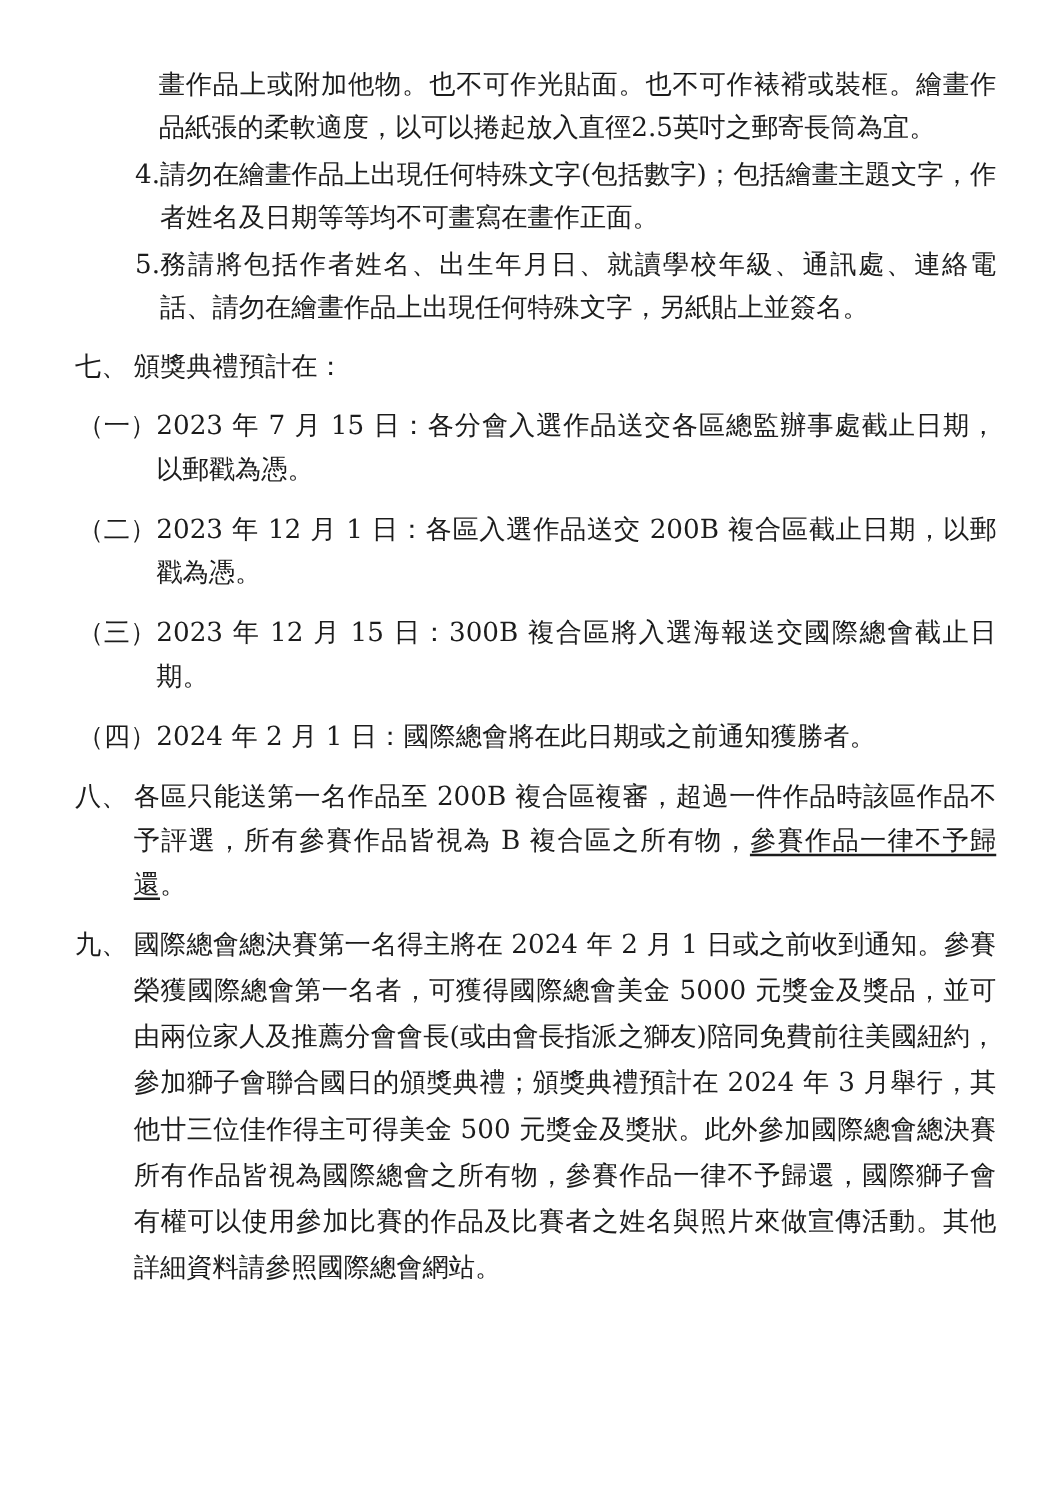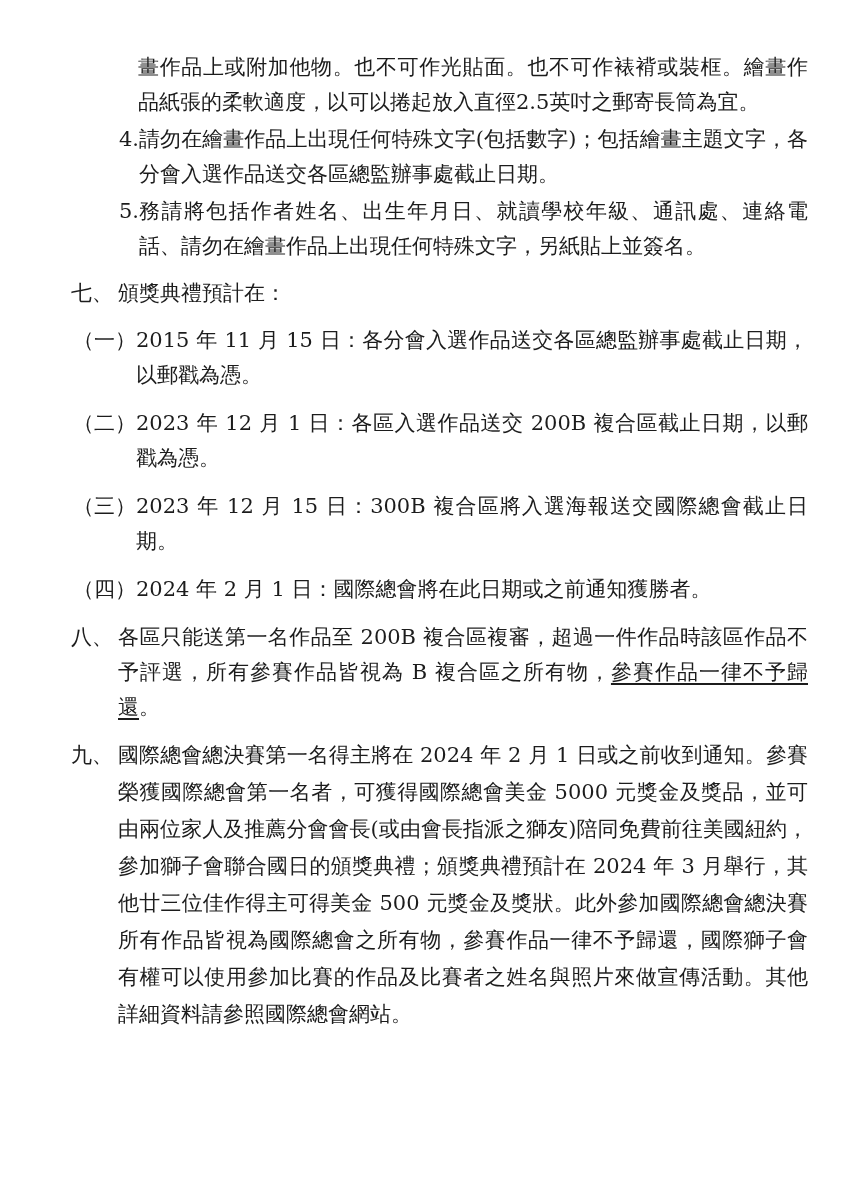--- a/index.html
+++ b/index.html
@@ -13,21 +13,21 @@
     height: 1200px;
     margin: 0 auto;
     background: #ffffff;
     font-family: "DejaVu Serif", "Liberation Serif", serif;
     color: #1c1c1c;
     overflow: hidden;
   }
   .content {
     position: absolute;
     top: 50px;
-    left: 71px;
+    left: 60px;
     width: 737px;
     font-size: 21px;
     line-height: 35px;
   }
   
   .numbered-list { margin-bottom: 6px; }
   .n-item {
     display: flex;
     margin-bottom: 2px;
   }
@@ -78,41 +78,41 @@
 
       <div class="n-item">
         <div class="n-spacer"></div>
         <div class="n-marker"></div>
         <div class="n-text">畫作品上或附加他物。也不可作光貼面。也不可作裱褙或裝框。繪畫作品紙張的柔軟適度，以可以捲起放入直徑2.5英吋之郵寄長筒為宜。</div>
       </div>
 
       <div class="n-item">
         <div class="n-spacer"></div>
         <div class="n-marker">4.</div>
-        <div class="n-text">請勿在繪畫作品上出現任何特殊文字(包括數字)；包括繪畫主題文字，各分會入選作品送交各區總監辦事處截止日期。</div>
+        <div class="n-text">請勿在繪畫作品上出現任何特殊文字(包括數字)；包括繪畫主題文字，作者姓名及日期等等均不可畫寫在畫作正面。</div>
       </div>
 
       <div class="n-item">
         <div class="n-spacer"></div>
         <div class="n-marker">5.</div>
         <div class="n-text">務請將包括作者姓名、出生年月日、就讀學校年級、通訊處、連絡電話、請勿在繪畫作品上出現任何特殊文字，另紙貼上並簽名。</div>
       </div>
 
     </div>
 
     <div class="section">
       <div class="s-marker">七、</div>
       <div class="s-text">頒獎典禮預計在：</div>
     </div>
 
     <div>
 
       <div class="d-item">
         <div class="d-marker">（一）</div>
-        <div class="d-text">2015 年 11 月 15 日：各分會入選作品送交各區總監辦事處截止日期，以郵戳為憑。</div>
+        <div class="d-text">2023 年 7 月 15 日：各分會入選作品送交各區總監辦事處截止日期，以郵戳為憑。</div>
       </div>
 
       <div class="d-item">
         <div class="d-marker">（二）</div>
         <div class="d-text">2023 年 12 月 1 日：各區入選作品送交 200B 複合區截止日期，以郵戳為憑。</div>
       </div>
 
       <div class="d-item">
         <div class="d-marker">（三）</div>
         <div class="d-text">2023 年 12 月 15 日：300B 複合區將入選海報送交國際總會截止日期。</div>

